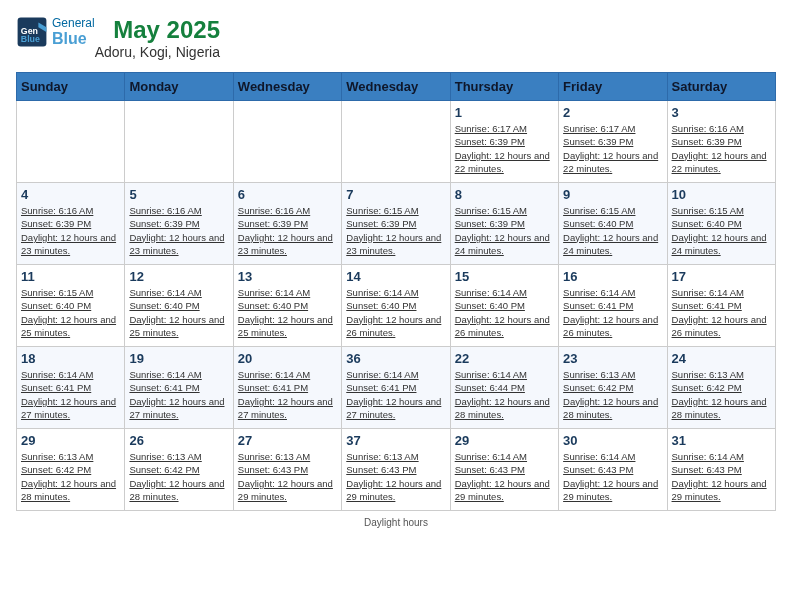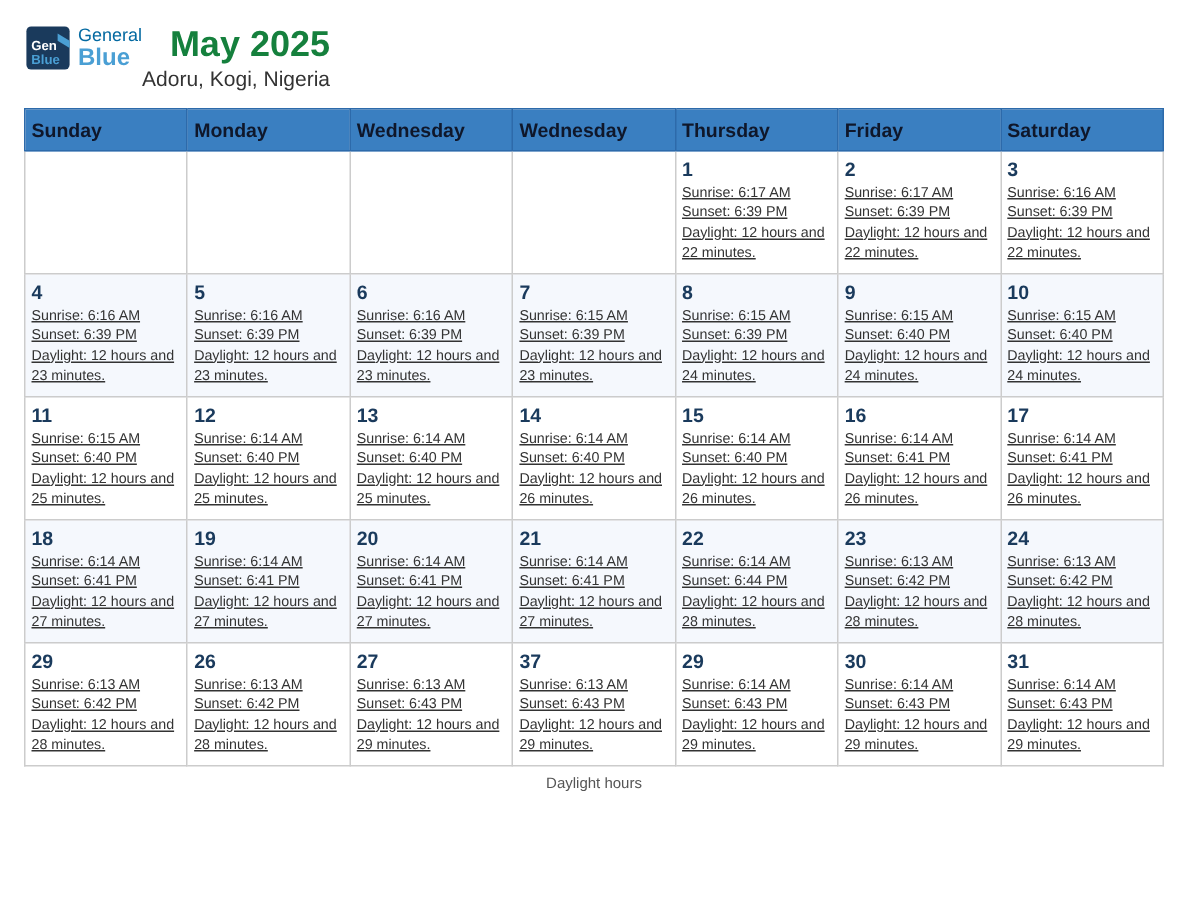--- a/index.html
+++ b/index.html
@@ -246,21 +246,21 @@
 Sunset: 6:41 PM
 Daylight: 12 hours and 27 minutes.</div>
         </td>
         <td>
           <span class="day-number">20</span>
           <div class="day-info">Sunrise: 6:14 AM
 Sunset: 6:41 PM
 Daylight: 12 hours and 27 minutes.</div>
         </td>
         <td>
-          <span class="day-number">21</span>
+          <span class="day-number">36</span>
           <div class="day-info">Sunrise: 6:14 AM
 Sunset: 6:41 PM
 Daylight: 12 hours and 27 minutes.</div>
         </td>
         <td>
           <span class="day-number">22</span>
           <div class="day-info">Sunrise: 6:14 AM
 Sunset: 6:44 PM
 Daylight: 12 hours and 28 minutes.</div>
         </td>

